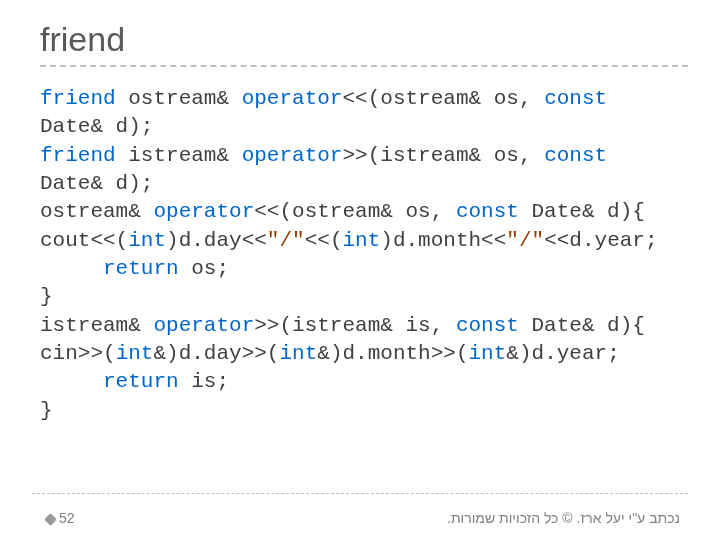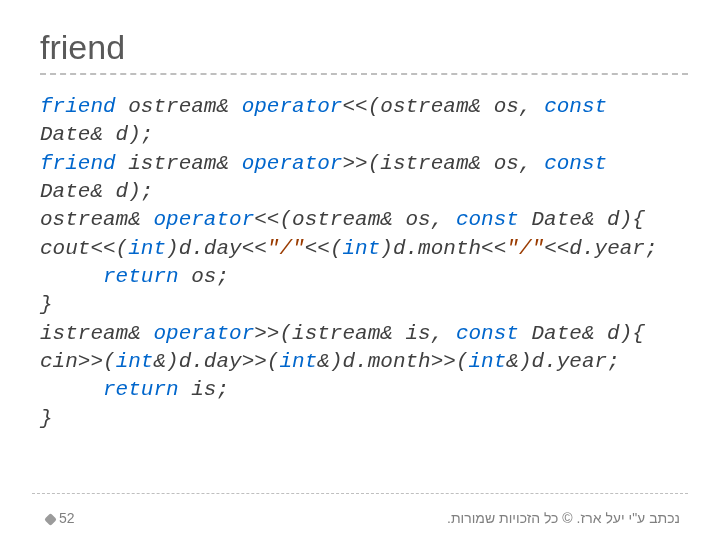--- a/index.html
+++ b/index.html
@@ -1,20 +1,20 @@
 <!DOCTYPE html>
 <html><head>
 <meta charset="utf-8">
 <style>
   * { margin: 0; padding: 0; box-sizing: border-box; }
   html, body { width: 720px; height: 540px; background: #fff; font-family: Arial, Helvetica, sans-serif; color: #404040; }
-  .slide { width: 720px; height: 540px; position: relative; padding: 28px 32px 0 40px; }
+  .slide { width: 720px; height: 540px; position: relative; padding: 20px 32px 0 40px; }
   .title { font-size: 34px; color: #595959; font-weight: 400; margin-bottom: 6px; }
   .hr { border: none; border-top: 2px dashed #bfbfbf; margin: 0 0 18px 0; }
-  .code { font-family: Consolas, "Courier New", monospace; font-size: 21px; line-height: 1.35; color: #404040; white-space: pre-wrap; word-break: break-word; font-style: italic; }
+  .code { font-family: Consolas, "Courier New", monospace; font-size: 21px; line-height: 1.35; color: #404040; white-space: pre-wrap; word-break: break-word; }
   .kw { color: #0066cc; }
   .str { color: #9a3b00; }
   .footer-line { position: absolute; left: 32px; right: 32px; bottom: 46px; border-top: 1px dashed #bfbfbf; }
   .footer { position: absolute; left: 40px; right: 40px; bottom: 14px; display: flex; justify-content: space-between; font-size: 14px; color: #808080; }
   .bullet { width: 9px; height: 9px; display: inline-block; background: #9b9b9b; transform: rotate(45deg); border-radius: 2px; margin-left: 6px; vertical-align: middle; }
 </style>
 </head>
 <body>
 
 <div class="slide">

